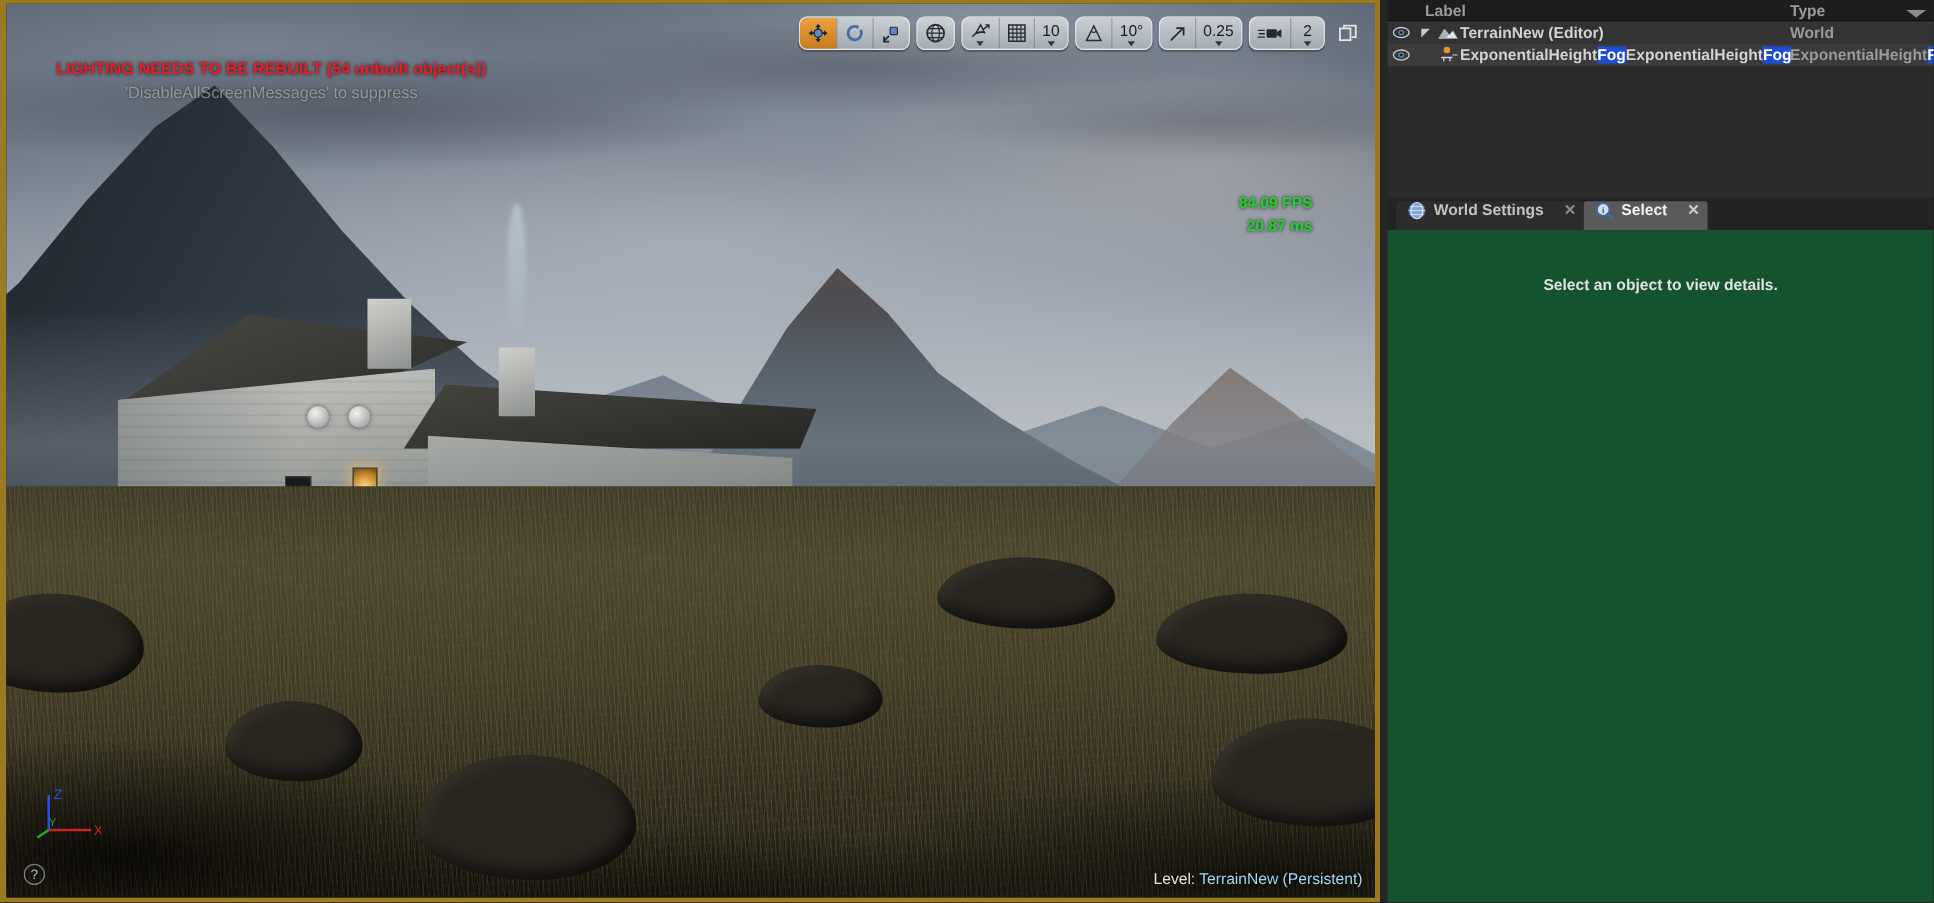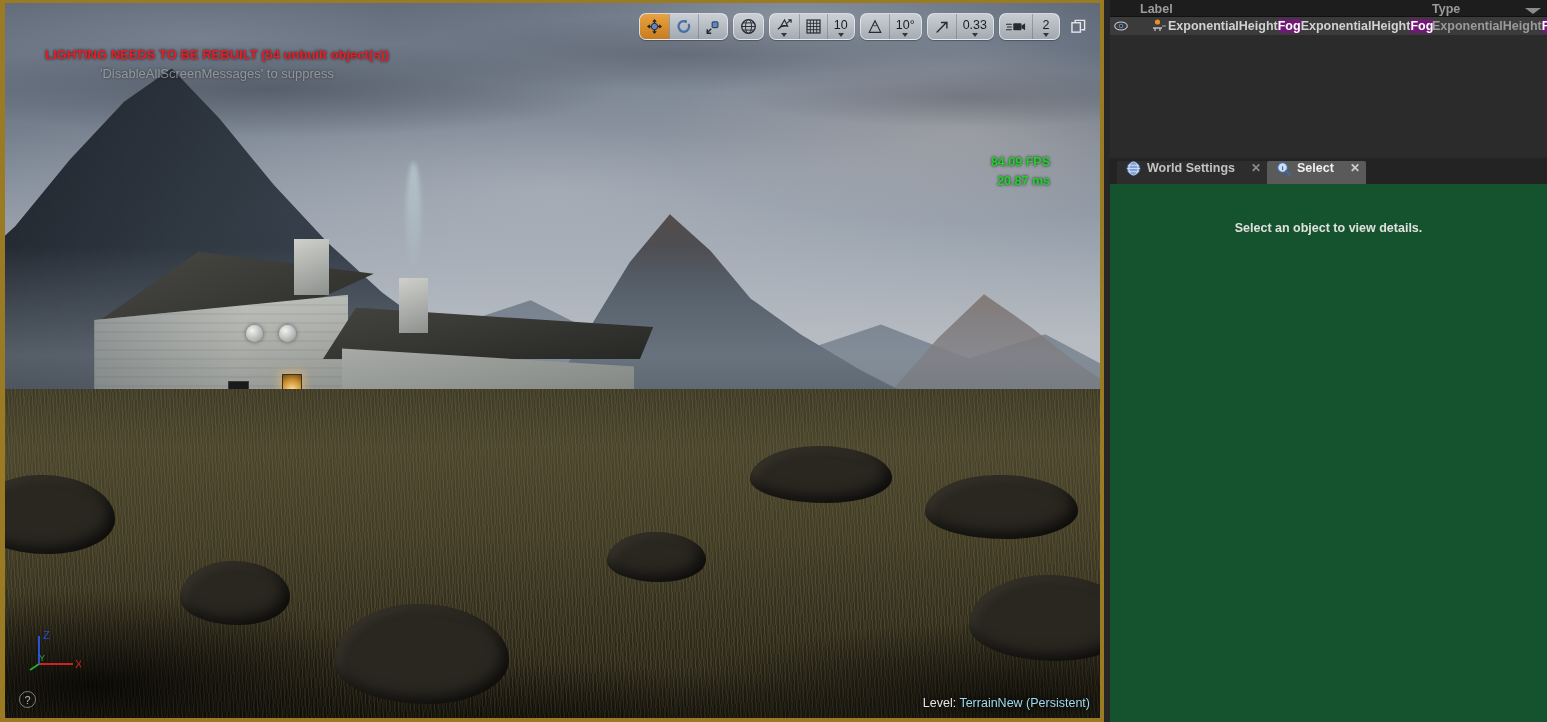--- a/index.html
+++ b/index.html
@@ -242,21 +242,21 @@
 
   #outliner-rows { flex:1; overflow:hidden; }
   .ol-row { display:flex; align-items:center; height:18px; font-size:12.5px; white-space:nowrap; position:relative; }
   .ol-row.r0 { background:#333333; }
   .ol-row.r1 { background:#3b3b3b; }
   .eye { width:22px; display:flex; align-items:center; justify-content:center; flex:0 0 22px; cursor:pointer; }
   .expander { width:16px; display:flex; align-items:center; justify-content:center; flex:0 0 16px; cursor:pointer; }
   .ol-icon { width:20px; display:flex; align-items:center; justify-content:center; flex:0 0 20px; }
   .ol-label { color:#d2d2d2; overflow:hidden; }
   .ol-type { position:absolute; left:322px; color:#9a9a9a; overflow:hidden; white-space:nowrap; }
-  .hl { background:#701a75; color:#ffffff; }
+  .hl { background:#1d4ed8; color:#ffffff; }
 
   #outliner-foot { height:27px; border-top:1px solid #1c1c1c; background:#333333;
                    display:flex; align-items:center; justify-content:space-between; padding:0 8px 0 12px; }
   #actor-count { color:#64b464; font-size:12.5px; }
   #view-options { display:flex; align-items:center; gap:5px; color:#cfcfcf; font-size:12.5px; cursor:pointer; }
 
   
   #details-panel { flex:1; display:flex; flex-direction:column; background:#232323; }
   #tabbar { height:26px; background:#232323; display:flex; align-items:flex-end; padding-left:7px; }
   .tab { display:flex; align-items:flex-start; gap:6px; height:23px; padding:0 6px 0 9px;
@@ -403,21 +403,21 @@
           </div>
         </div>
 
         <div class="tb-group">
           <div class="tb-cell">
             <svg width="16" height="16" viewBox="0 0 18 18">
               <path d="M3.5 14.5 L14 4 M8.5 4 H14.5 V10" stroke="#262b31" stroke-width="1.6" fill="none" stroke-linecap="round"></path>
             </svg>
           </div>
           <div class="tb-cell">
-            <span class="tb-val">0.33</span>
+            <span class="tb-val">0.25</span>
             <span class="mini-tri"></span>
           </div>
         </div>
 
         <div class="tb-group">
           <div class="tb-cell">
             <svg width="20" height="14" viewBox="0 0 22 14">
               <rect x="8" y="3" width="9" height="7.5" rx="1" fill="#262b31"></rect>
               <path d="M17 5.5 L21 3 V10.5 L17 8 Z" fill="#262b31"></path>
               <path d="M0.5 4 H6 M1.5 7 H6 M0.5 10 H6" stroke="#262b31" stroke-width="1.2" stroke-linecap="round"></path>
@@ -459,20 +459,42 @@
 
     <div id="outliner">
       <div id="outliner-head">
         <span class="col-label">Label</span>
         <span class="col-type">Type</span>
         <span id="sort-icon"></span>
       </div>
 
       <div id="outliner-rows">
 
+        <div class="ol-row r0">
+          <span class="eye">
+            <svg width="14" height="10" viewBox="0 0 16 11">
+              <ellipse cx="8" cy="5.5" rx="7.2" ry="4.6" fill="none" stroke="#c9cdd2" stroke-width="1.2"></ellipse>
+              <circle cx="8" cy="5.5" r="2.6" fill="#5d7fae"></circle>
+              <circle cx="8" cy="5.5" r="1.1" fill="#11151a"></circle>
+            </svg>
+          </span>
+          <span class="expander">
+            <svg width="9" height="9" viewBox="0 0 9 9">
+              <path d="M1 1 L8 1 L1 8 Z" fill="#c4c8cc"></path>
+            </svg>
+          </span>
+          <span class="ol-icon">
+            <svg width="17" height="13" viewBox="0 0 18 13">
+              <path d="M1 11 L6 3 L10 8 L13 4.5 L17 11 Z" fill="#e7e9ea" stroke="#8b9096" stroke-width="0.8"></path>
+              <path d="M6 3 L9.5 7.6 L7 11 H1 Z" fill="#a9aeb4"></path>
+            </svg>
+          </span>
+          <span class="ol-label">TerrainNew (Editor)</span>
+          <span class="ol-type">World</span>
+        </div>
 
         <div class="ol-row r1">
           <span class="eye">
             <svg width="14" height="10" viewBox="0 0 16 11">
               <ellipse cx="8" cy="5.5" rx="7.2" ry="4.6" fill="none" stroke="#c9cdd2" stroke-width="1.2"></ellipse>
               <circle cx="8" cy="5.5" r="2.6" fill="#5d7fae"></circle>
               <circle cx="8" cy="5.5" r="1.1" fill="#11151a"></circle>
             </svg>
           </span>
           <span class="expander"></span>

